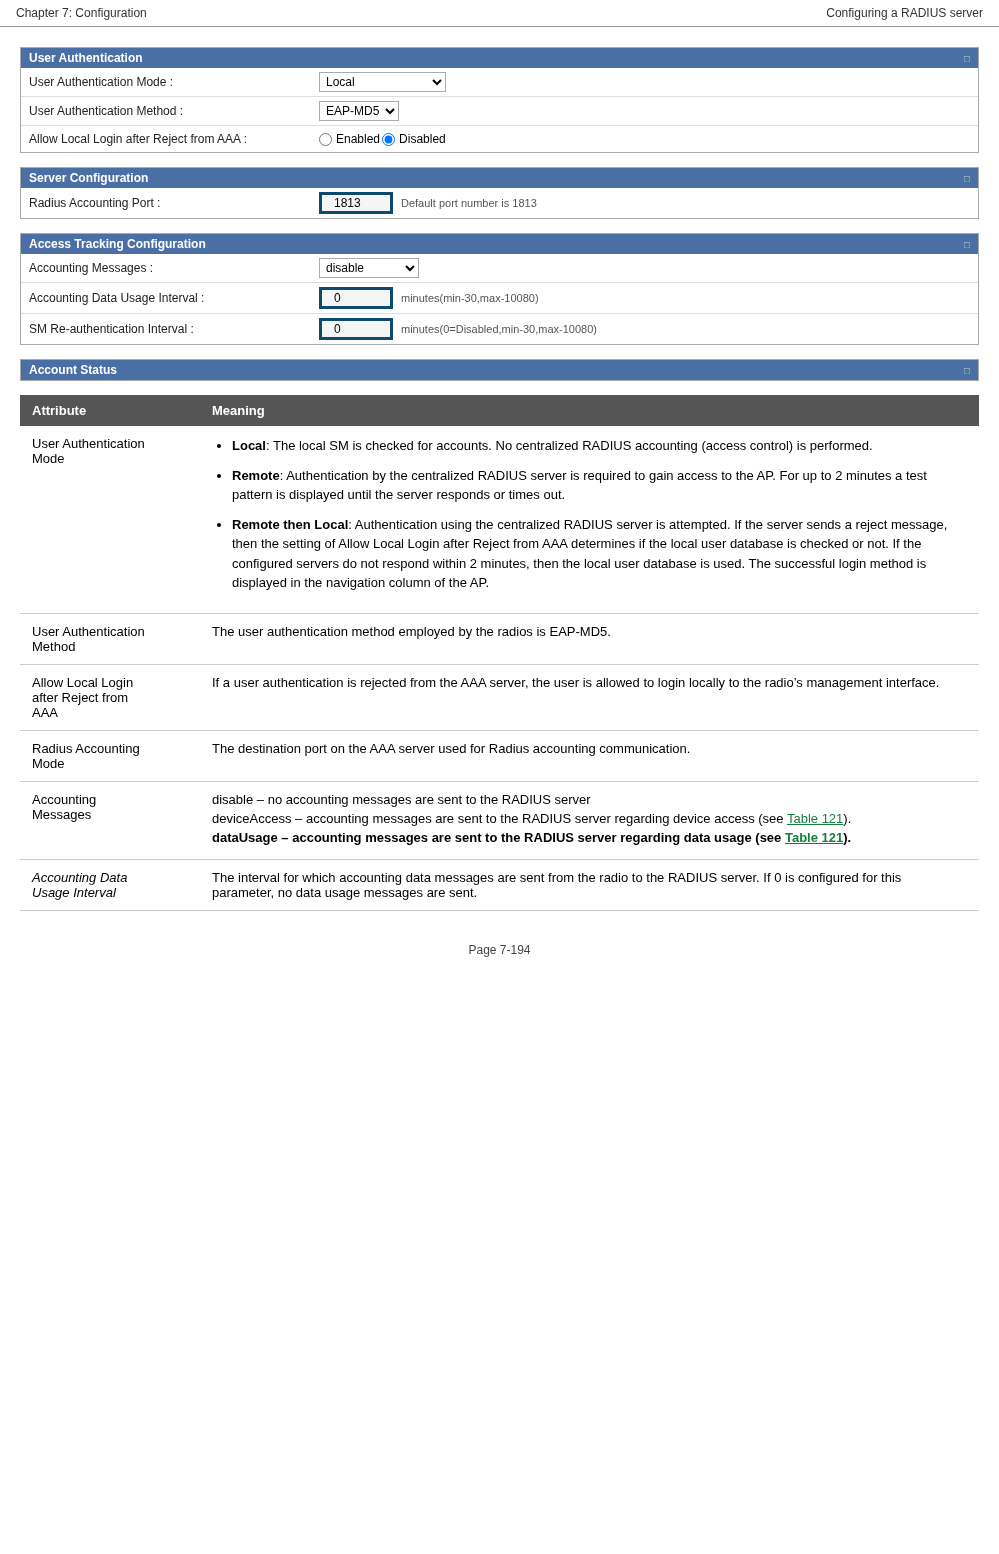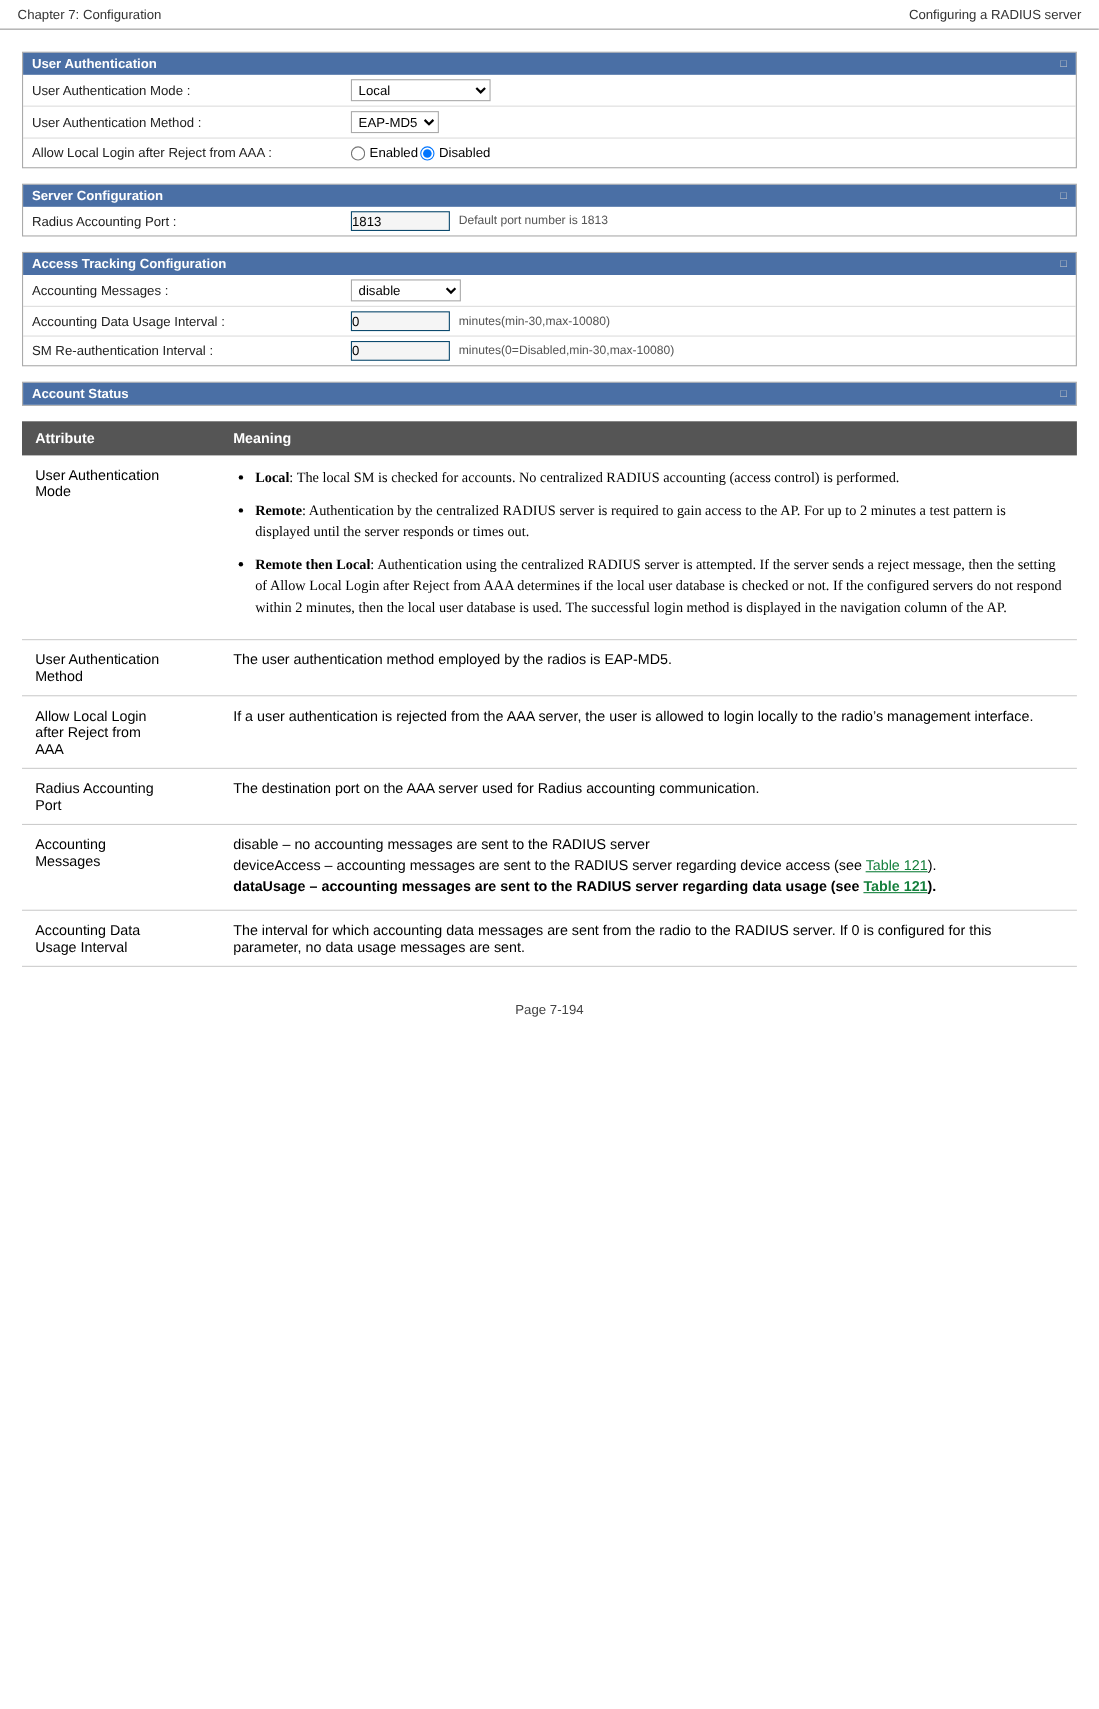--- a/index.html
+++ b/index.html
@@ -77,24 +77,24 @@
     select.form-select {
       font-size: 12px;
       padding: 1px 2px;
       border: 1px solid #aaa;
       background: #fff;
       min-width: 80px;
     }
 
     input.form-input {
       font-size: 12px;
-      padding: 1px 0;
-      border: 1px solid #0c4a6e;
+      padding: 1px 12px;
+      border: 3px solid #0c4a6e;
       background: #f5f5f5;
-      width: 90px;
+      width: 74px;
     }
 
     .hint-text {
       font-size: 11px;
       color: #555;
       text-align: right;
     }
 
     .radio-group {
       display: flex;
@@ -147,21 +147,20 @@
     .bold-text { font-weight: bold; }
 
     ul.meaning-list {
       padding-left: 20px;
       list-style: disc;
     }
 
     ul.meaning-list li {
       margin-bottom: 10px;
       line-height: 1.5;
-      font-family: Liberation Serif, serif;
     }
 
     .page-footer {
       text-align: center;
       font-size: 12px;
       color: #444;
       padding: 12px;
       margin-top: 10px;
     }
 
@@ -292,36 +291,36 @@
         <tr>
           <td style="white-space: pre-line;">Allow Local Login
 after Reject from
 AAA</td>
           <td>
             <p>If a user authentication is rejected from the AAA server, the user is allowed to login locally to the radio’s management interface.</p>
           </td>
         </tr>
         <tr>
           <td style="white-space: pre-line;">Radius Accounting
-Port</td>
+Mode</td>
           <td>
             <p>The destination port on the AAA server used for Radius accounting communication.</p>
           </td>
         </tr>
         <tr>
           <td style="white-space: pre-line;">Accounting
 Messages</td>
           <td>
             <p style="margin-bottom: 4px;">disable – no accounting messages are sent to the RADIUS server</p>
             <p style="margin-bottom: 4px;">deviceAccess – accounting messages are sent to the RADIUS server regarding device access (see <span class="link-text">Table 121</span>).</p>
             <p style="margin-bottom: 4px; font-weight: bold;">dataUsage – accounting messages are sent to the RADIUS server regarding data usage (see <span class="link-text">Table 121</span>).</p>
           </td>
         </tr>
         <tr>
-          <td style="white-space: pre-line;">Accounting Data
+          <td style="white-space: pre-line; font-style: italic;">Accounting Data
 Usage Interval</td>
           <td>
             <p>The interval for which accounting data messages are sent from the radio to the RADIUS server.  If  0 is configured for this parameter, no data usage messages are sent.</p>
           </td>
         </tr>
       </tbody>
   </table>
 
 </div>
 

